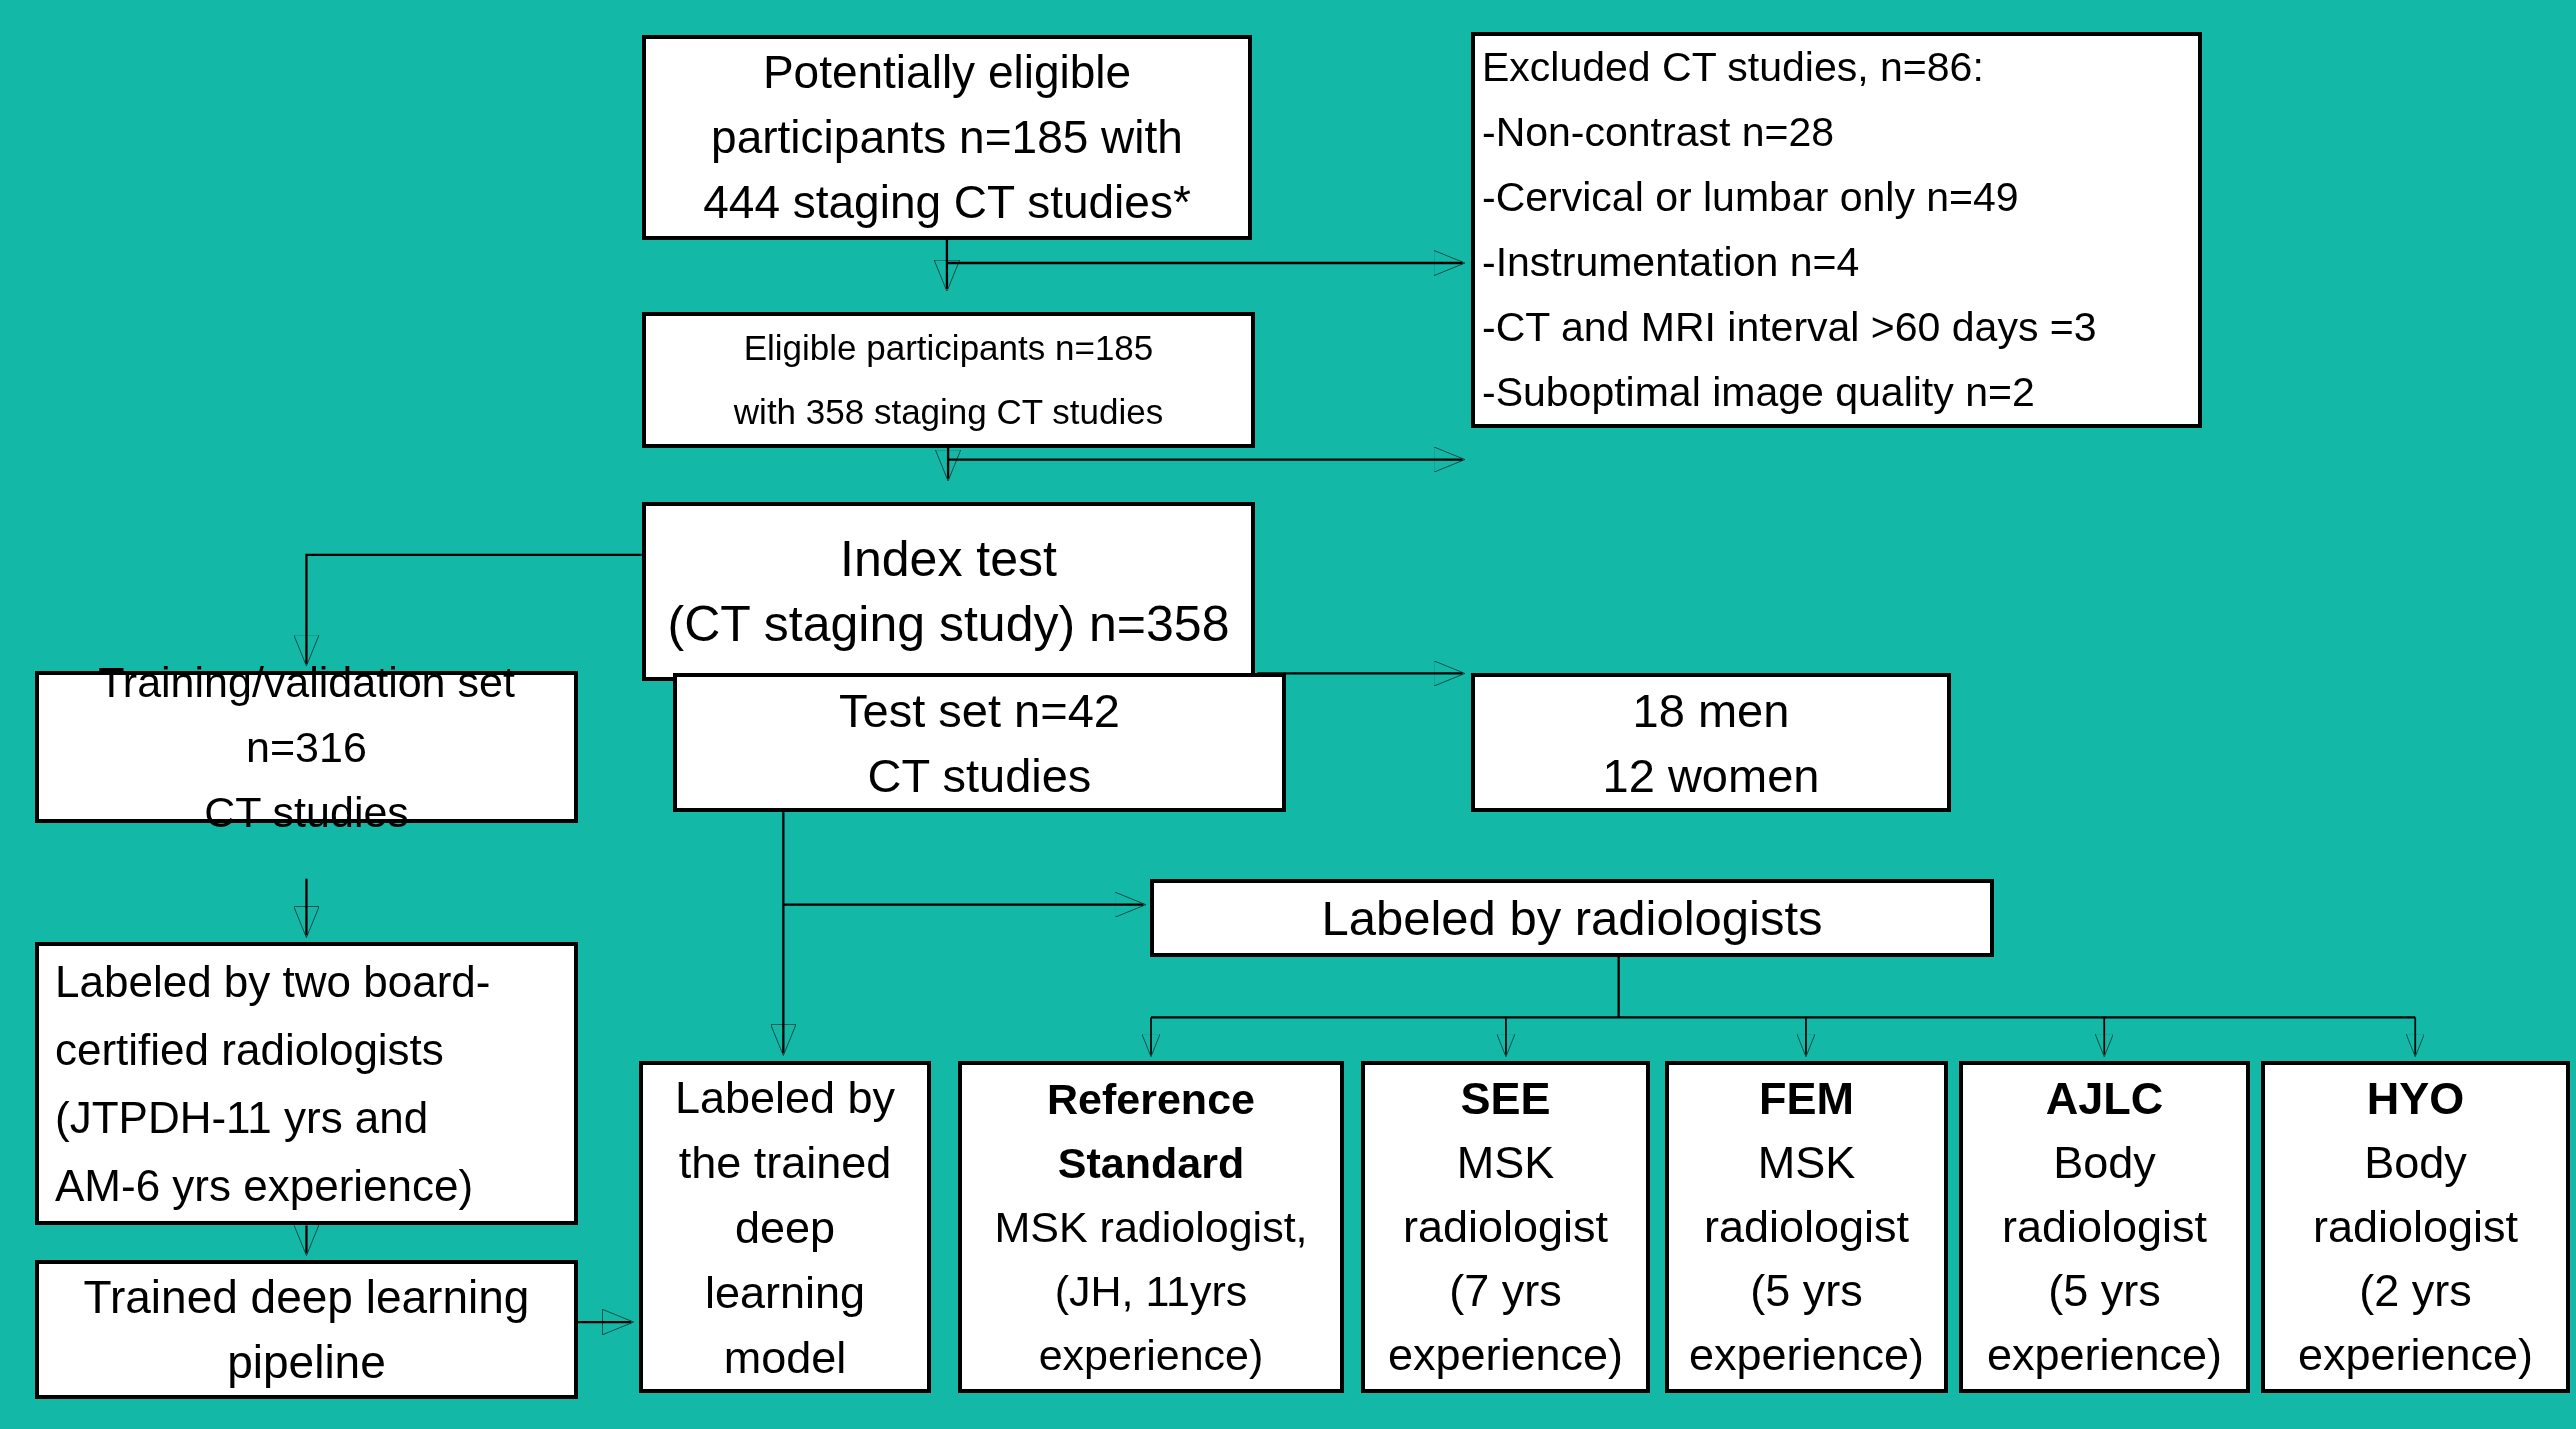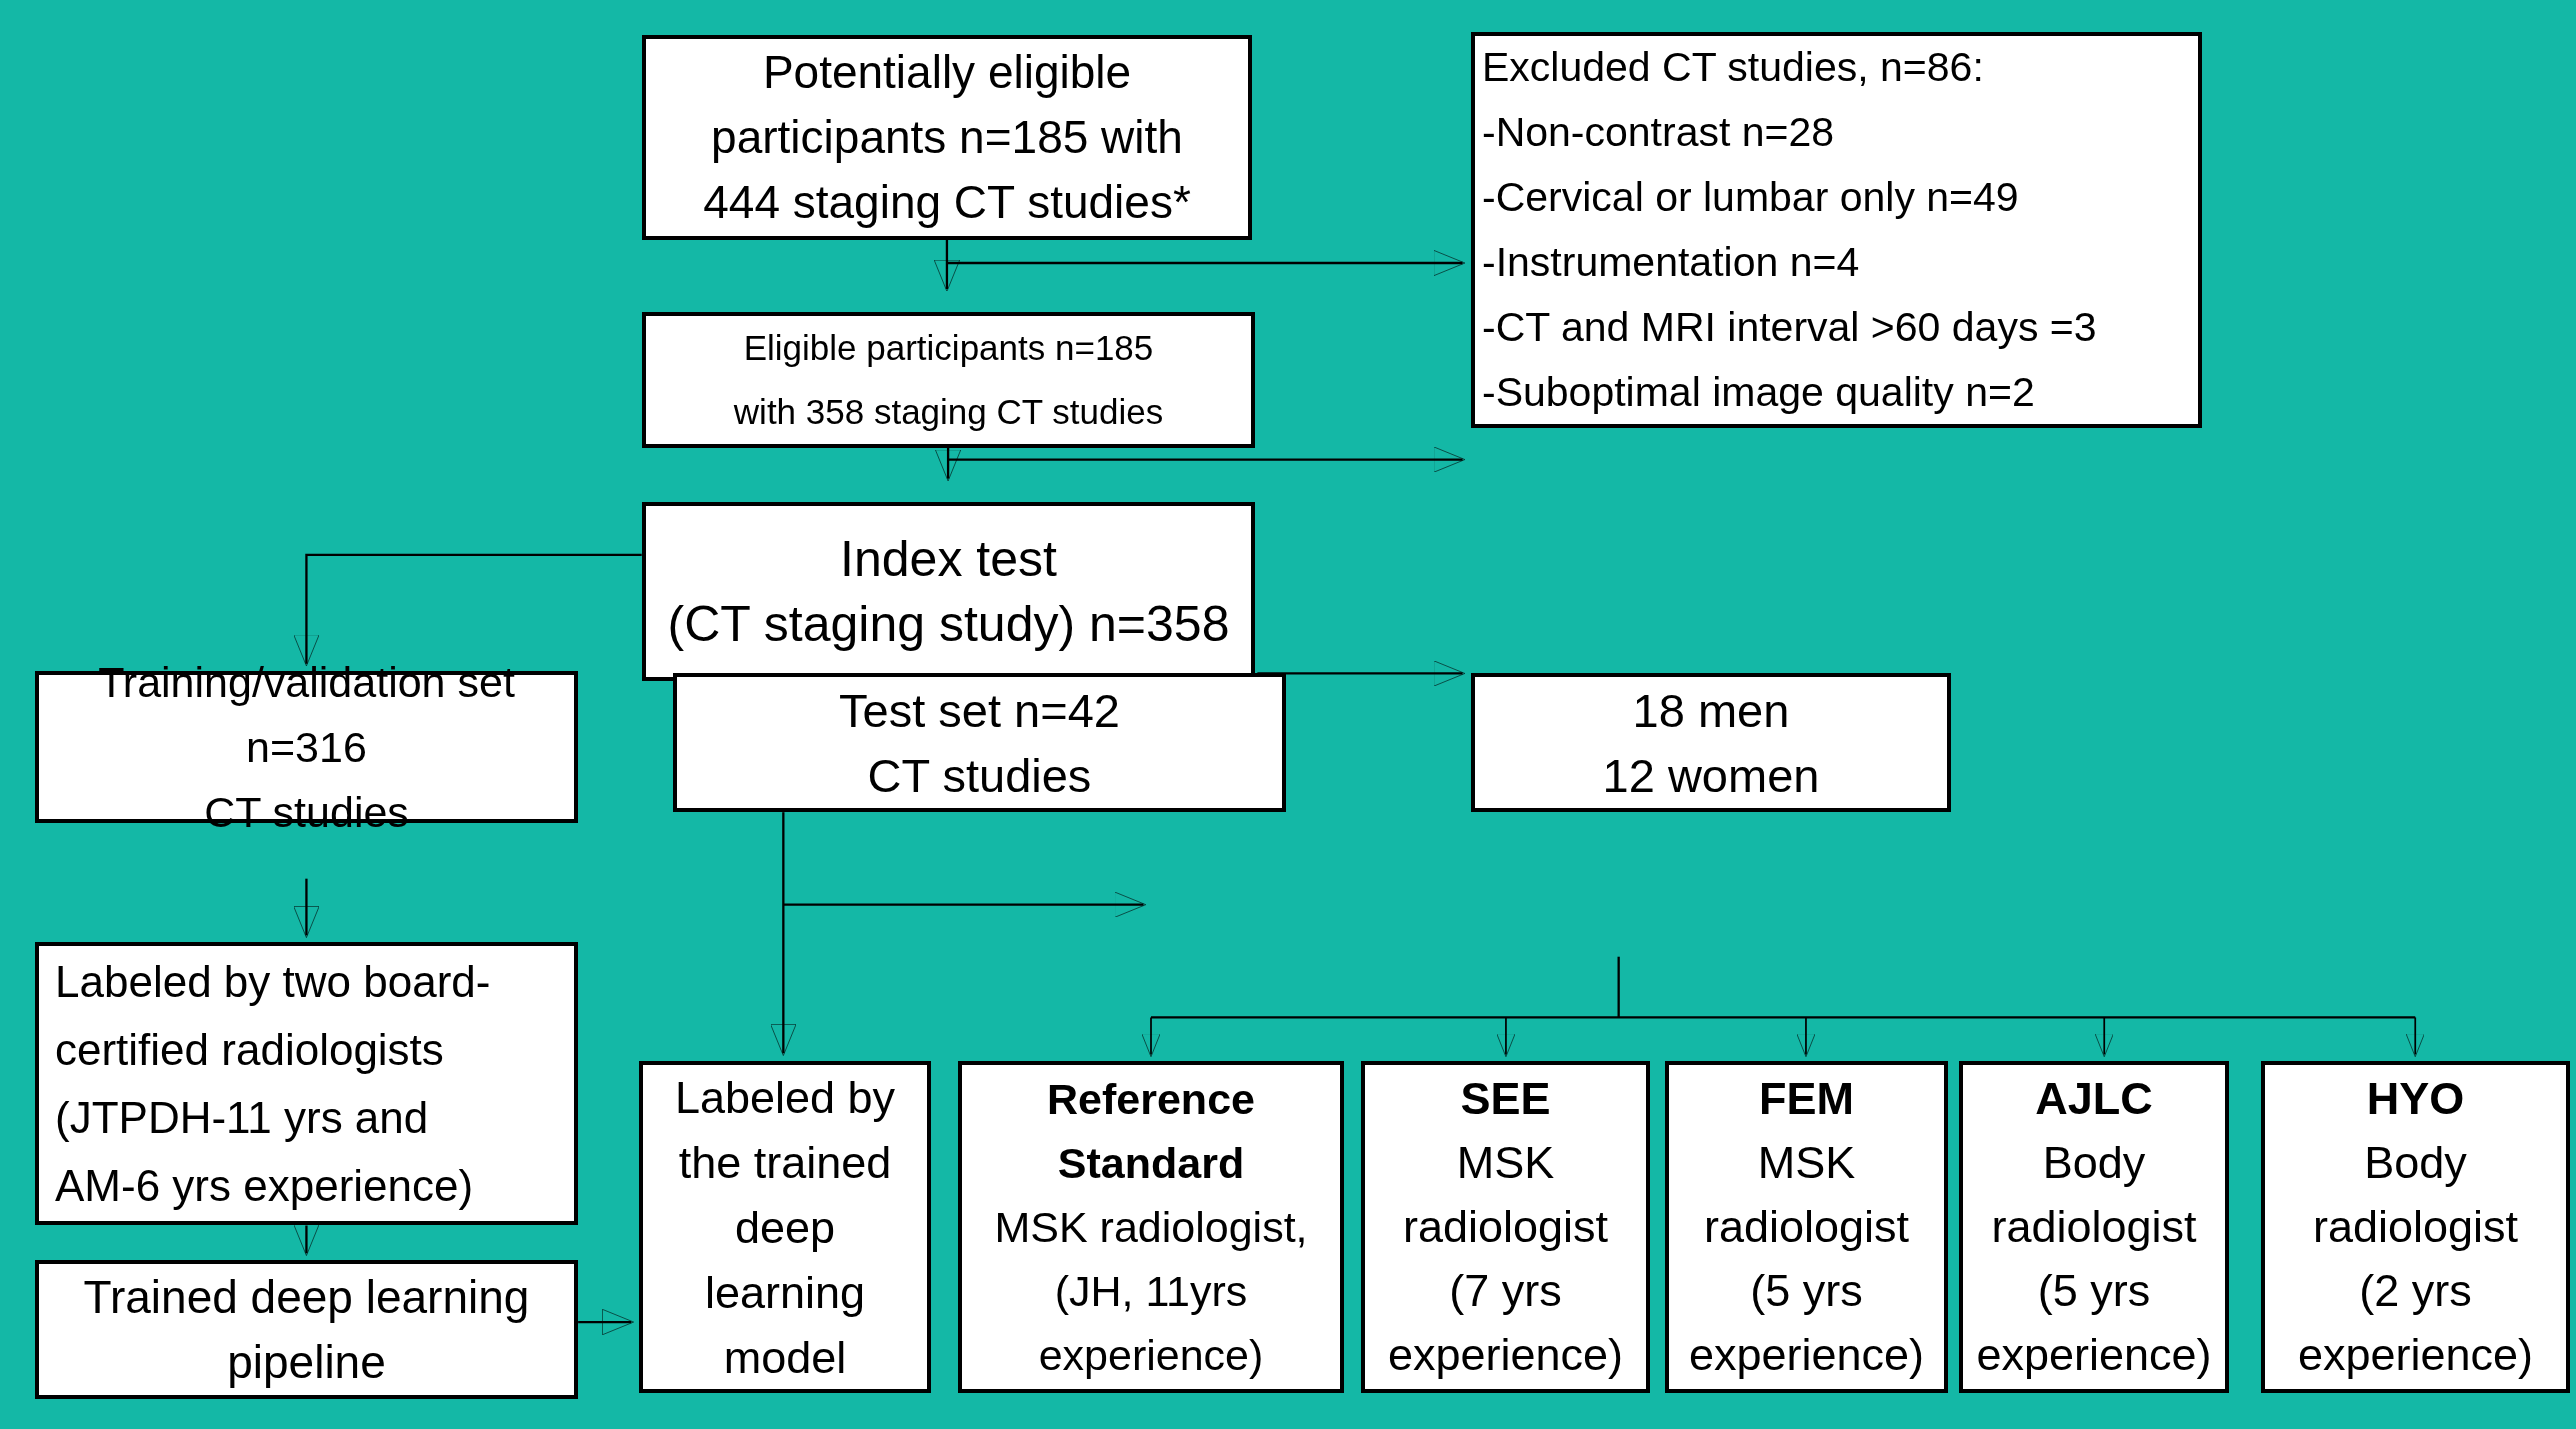--- a/index.html
+++ b/index.html
@@ -111,20 +111,23 @@
   <div class="box" style="left:673px;top:673px;width:613px;height:139px;font-size:47px;line-height:65px;">
     <span>Test set n=42
 CT studies</span>
   </div>
 
   <div class="box" style="left:1471px;top:673px;width:480px;height:139px;font-size:47px;line-height:65px;">
     <span>18 men
 12 women</span>
   </div>
 
+  <div class="box" style="left:1150px;top:879px;width:844px;height:78px;font-size:49px;line-height:58px;">
+    <span>Labeled by radiologists</span>
+  </div>
 
   <div class="box left" style="left:35px;top:942px;width:543px;height:283px;font-size:44px;line-height:68px;padding-left:16px;">
     <span>Labeled by two board-
 certified radiologists
 (JTPDH-11 yrs and
 AM-6 yrs experience)</span>
   </div>
 
   <div class="box" style="left:35px;top:1260px;width:543px;height:139px;font-size:46px;line-height:65px;">
     <span>Trained deep learning
@@ -156,21 +159,21 @@
   </div>
 
   <div class="box" style="left:1665px;top:1061px;width:283px;height:332px;font-size:45px;line-height:64px;">
     <span class="title">FEM</span>
     <span>MSK
 radiologist
 (5 yrs
 experience)</span>
   </div>
 
-  <div class="box" style="left:1959px;top:1061px;width:270px;height:332px;font-size:45px;line-height:64px;">
+  <div class="box" style="left:1959px;top:1061px;width:291px;height:332px;font-size:45px;line-height:64px;">
     <span class="title">AJLC</span>
     <span>Body
 radiologist
 (5 yrs
 experience)</span>
   </div>
 
   <div class="box" style="left:2261px;top:1061px;width:309px;height:332px;font-size:45px;line-height:64px;">
     <span class="title">HYO</span>
     <span>Body

